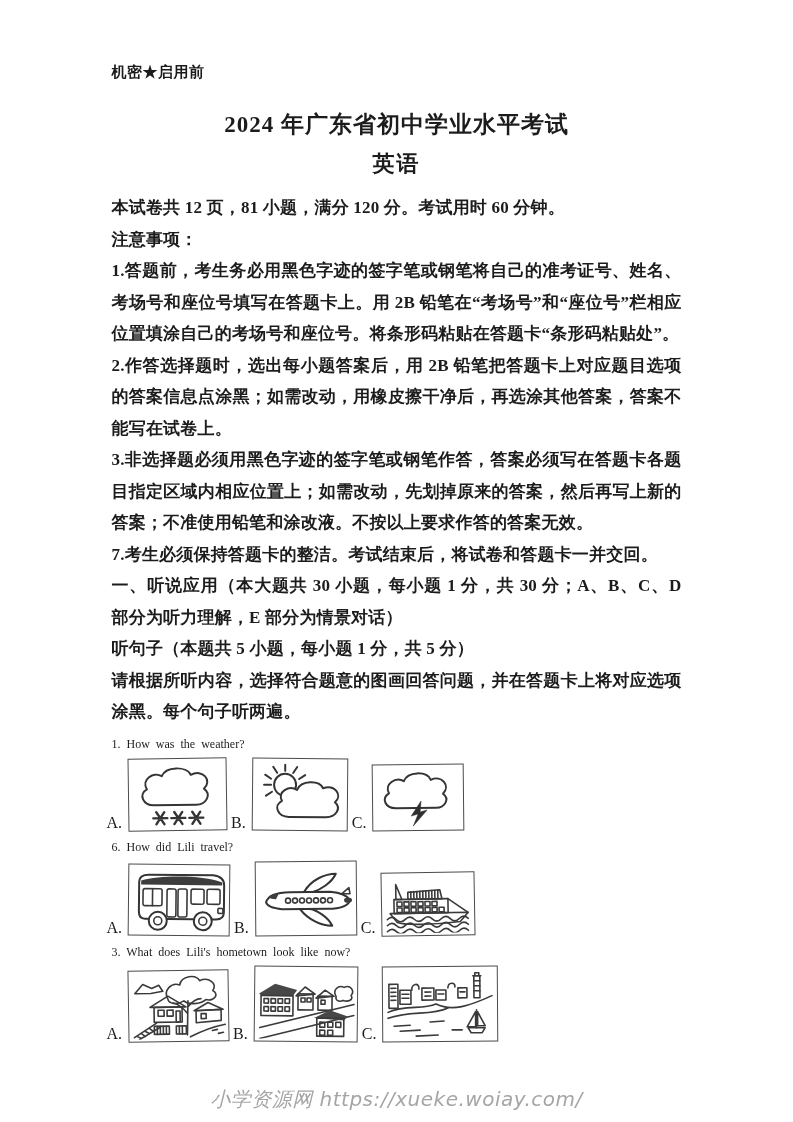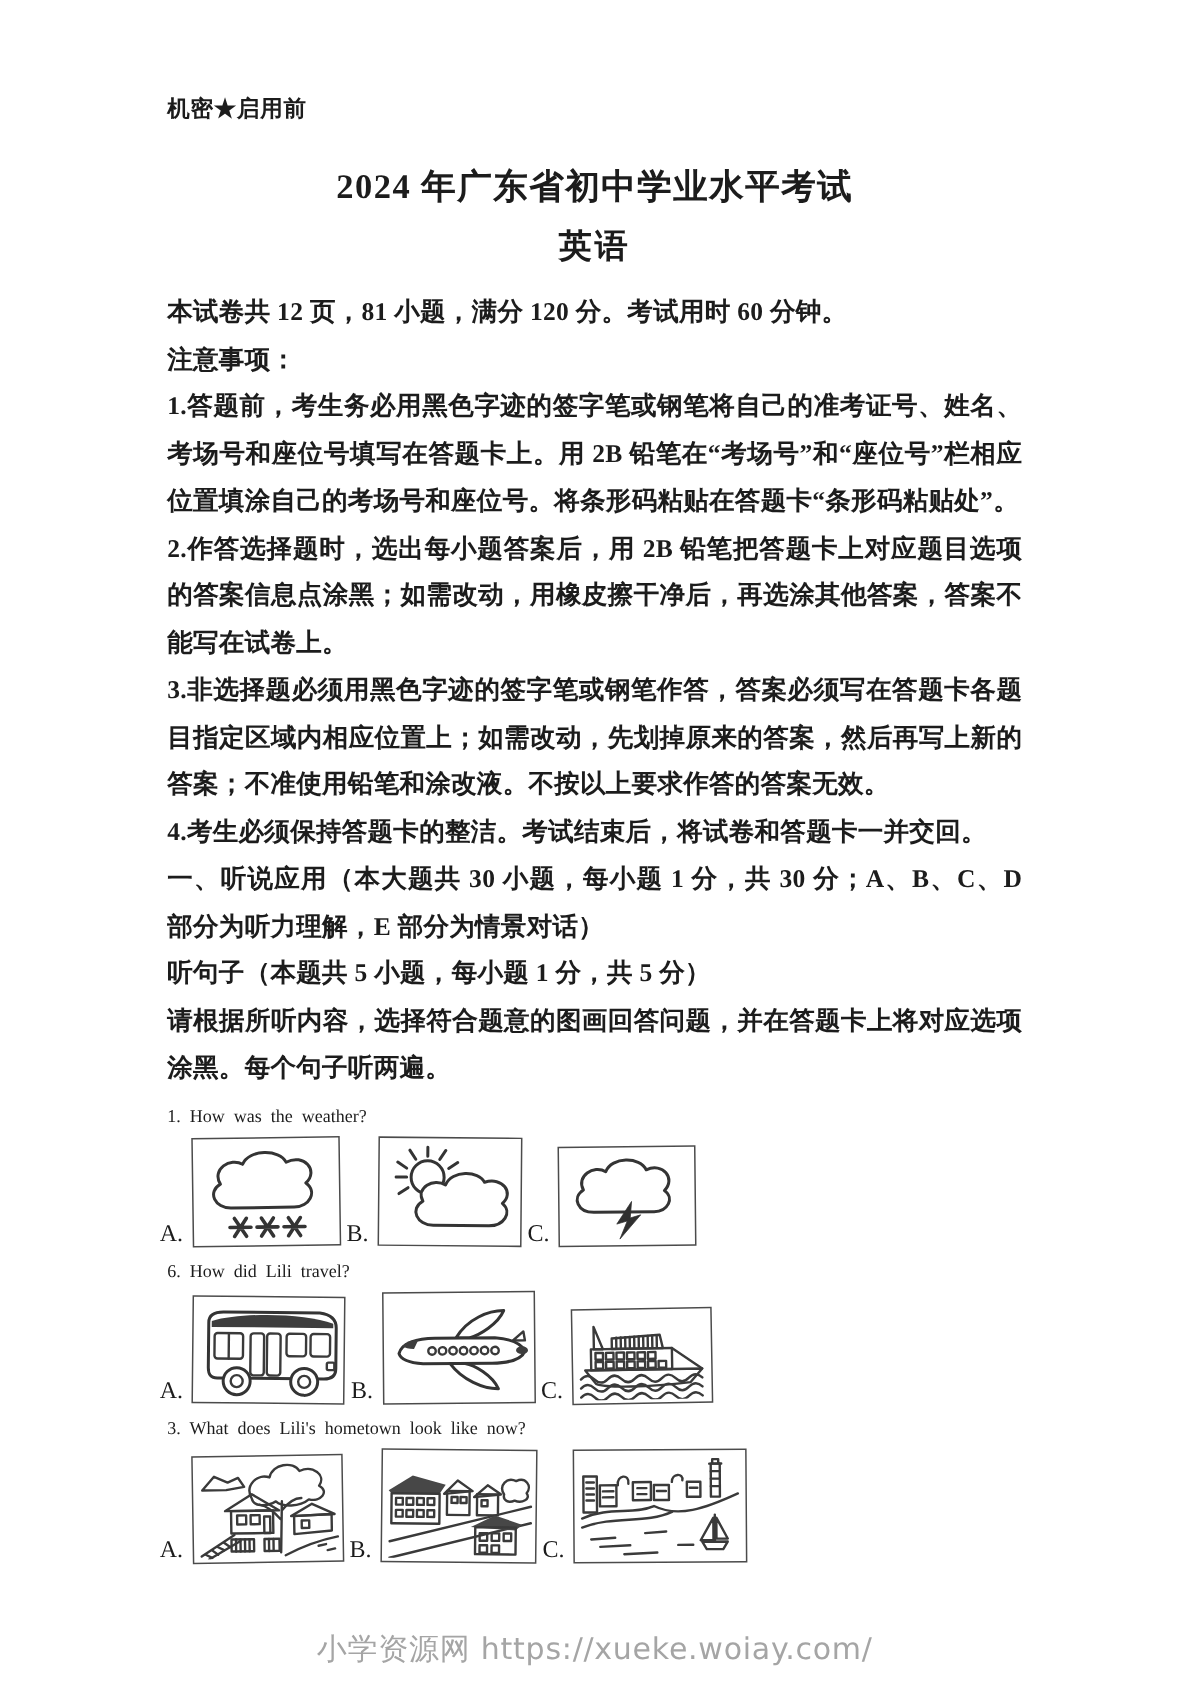--- a/index.html
+++ b/index.html
@@ -59,37 +59,38 @@
   .q3c{width:116px;height:76px;transform:rotate(-.4deg);}
   .sketch{stroke:#343434;fill:none;stroke-width:2;stroke-linecap:round;stroke-linejoin:round;}
   .sketch-thin{stroke:#3a3a3a;fill:none;stroke-width:1.6;stroke-linecap:round;stroke-linejoin:round;}
   .watermark{
     margin:44px 0 0;
     text-align:center;
     font-family:"DejaVu Sans", sans-serif;
     font-size:20px;
     color:#a5a5a5;
     letter-spacing:.5px;
+    font-style:italic;
   }
 </style>
 </head>
 <body>
 
 <div class="page">
 
   <p class="security">机密★启用前</p>
   <h1 class="title">2024 年广东省初中学业水平考试</h1>
   <h2 class="subject">英语</h2>
 
   <p class="body-line">本试卷共 12 页，81 小题，满分 120 分。考试用时 60 分钟。</p>
   <p class="body-line">注意事项：</p>
   <p class="body-line">1.答题前，考生务必用黑色字迹的签字笔或钢笔将自己的准考证号、姓名、考场号和座位号填写在答题卡上。用 2B 铅笔在“考场号”和“座位号”栏相应位置填涂自己的考场号和座位号。将条形码粘贴在答题卡“条形码粘贴处”。</p>
   <p class="body-line">2.作答选择题时，选出每小题答案后，用 2B 铅笔把答题卡上对应题目选项的答案信息点涂黑；如需改动，用橡皮擦干净后，再选涂其他答案，答案不能写在试卷上。</p>
   <p class="body-line">3.非选择题必须用黑色字迹的签字笔或钢笔作答，答案必须写在答题卡各题目指定区域内相应位置上；如需改动，先划掉原来的答案，然后再写上新的答案；不准使用铅笔和涂改液。不按以上要求作答的答案无效。</p>
-  <p class="body-line">4.考生必须保持答题卡的整洁。考试结束后，将试卷和答题卡一并交回。</p>
+  <p class="body-line">7.考生必须保持答题卡的整洁。考试结束后，将试卷和答题卡一并交回。</p>
   <p class="body-line">一、听说应用（本大题共 30 小题，每小题 1 分，共 30 分；A、B、C、D 部分为听力理解，E 部分为情景对话）</p>
   <p class="body-line">听句子（本题共 5 小题，每小题 1 分，共 5 分）</p>
   <p class="body-line">请根据所听内容，选择符合题意的图画回答问题，并在答题卡上将对应选项涂黑。每个句子听两遍。</p>
 
   <p class="q-text">1. How was the weather?</p>
   <div class="opt-row">
     <div class="option">
       <span class="opt-label">A.</span>
       <div class="imgbox q1a">
         <svg width="92" height="68" viewBox="0 0 92 68">

